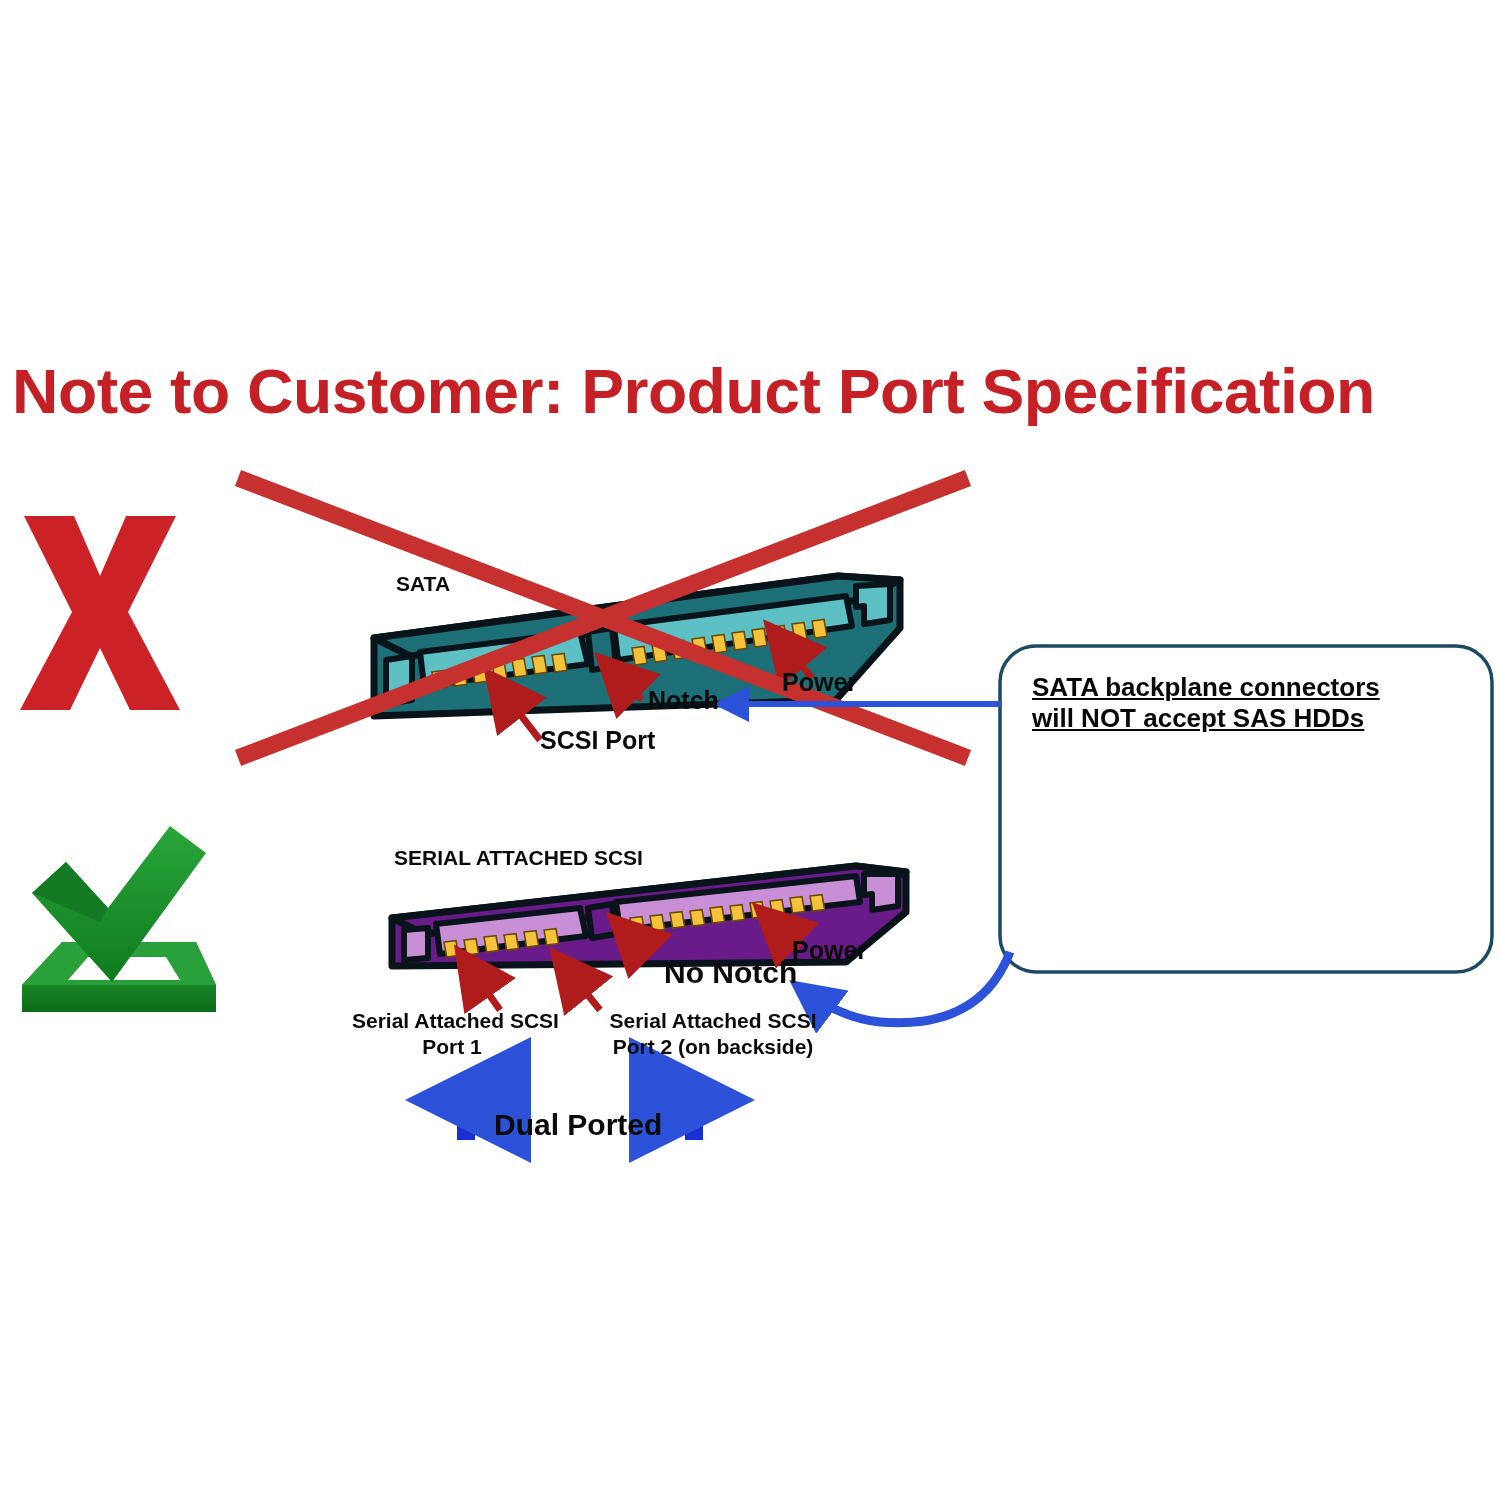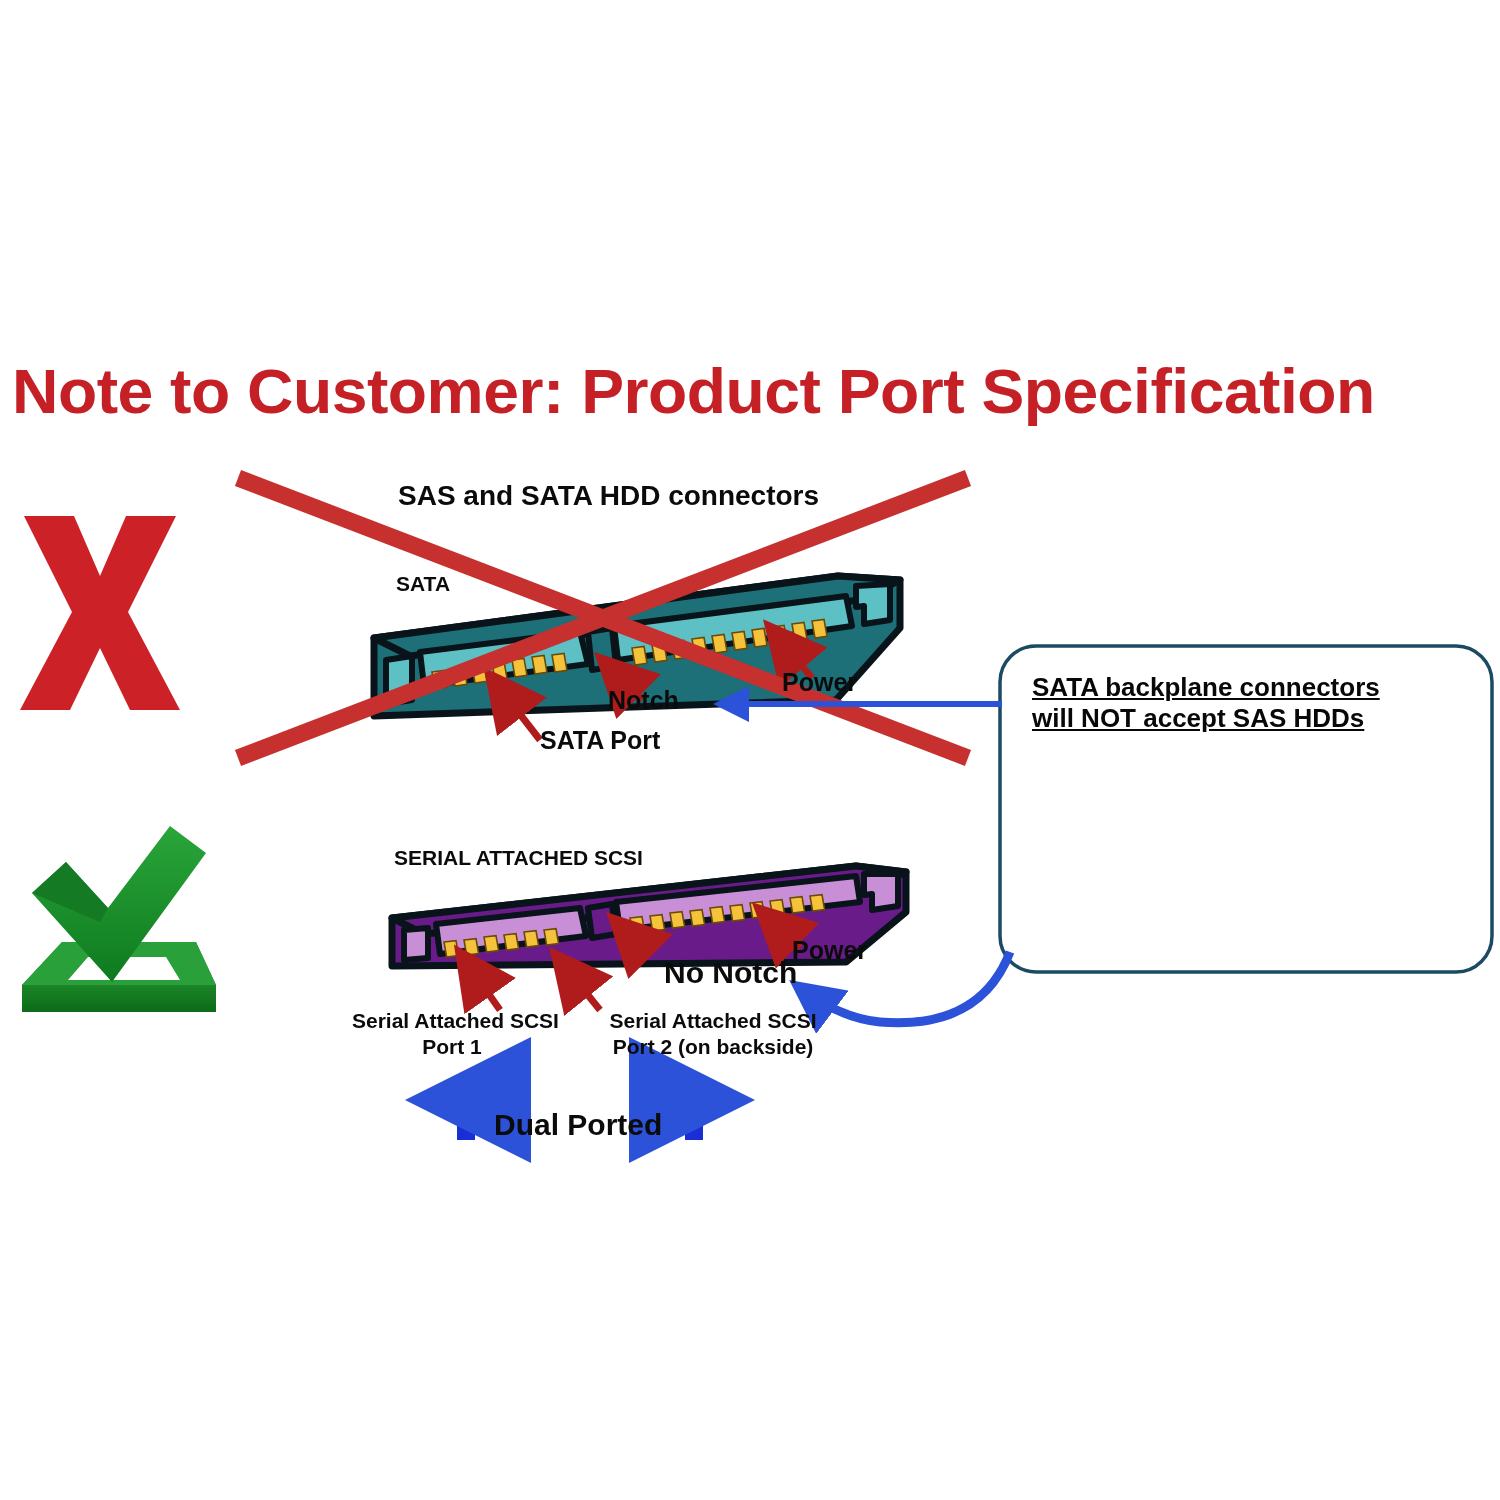--- a/index.html
+++ b/index.html
@@ -163,26 +163,25 @@
       <path d="M466 1140 L466 1118 Q466 1100 448 1100 L432 1100" fill="none" stroke="#1a2ed6" stroke-width="18" marker-end="url(#bluehead)"></path>
       <path d="M694 1140 L694 1118 Q694 1100 712 1100 L728 1100" fill="none" stroke="#1a2ed6" stroke-width="18" marker-end="url(#bluehead)"></path>
     </g>
 
     <rect x="1000" y="646" width="492" height="326" rx="36" ry="36" fill="#ffffff" stroke="#1d4a63" stroke-width="3.5"></rect>
 
     <line x1="1002" y1="704" x2="722" y2="704" stroke="#2b52d8" stroke-width="6" marker-end="url(#bluehead2)"></line>
     <path d="M1010 952 Q980 1030 880 1022 Q840 1018 800 988" fill="none" stroke="#2b52d8" stroke-width="9" marker-end="url(#bluehead2)"></path>
   </svg>
 
-  <div class="lbl hdg" style="left:398px;top:480px;">SAS and SATA HDD connectors</div>
 
   <div class="lbl small" style="left:396px;top:572px;">SATA</div>
 
-  <div class="lbl med" style="left:540px;top:726px;">SATA Port</div>
-  <div class="lbl med" style="left:608px;top:686px;">Notch</div>
+  <div class="lbl med" style="left:540px;top:726px;">SCSI Port</div>
+  <div class="lbl med" style="left:648px;top:686px;">Notch</div>
   <div class="lbl med" style="left:782px;top:668px;">Power</div>
 
   <div class="lbl small" style="left:394px;top:846px;">SERIAL ATTACHED SCSI</div>
 
   <div class="lbl small ctr" style="left:352px;top:1008px;width:200px;line-height:26px;">Serial Attached SCSI<br>Port 1</div>
   <div class="lbl small ctr" style="left:608px;top:1008px;width:210px;line-height:26px;">Serial Attached SCSI<br>Port 2 (on backside)</div>
   <div class="lbl med" style="left:792px;top:936px;">Power</div>
   <div class="lbl big" style="left:664px;top:956px;">No Notch</div>
 
   <div class="lbl big" style="left:494px;top:1108px;">Dual Ported</div>

